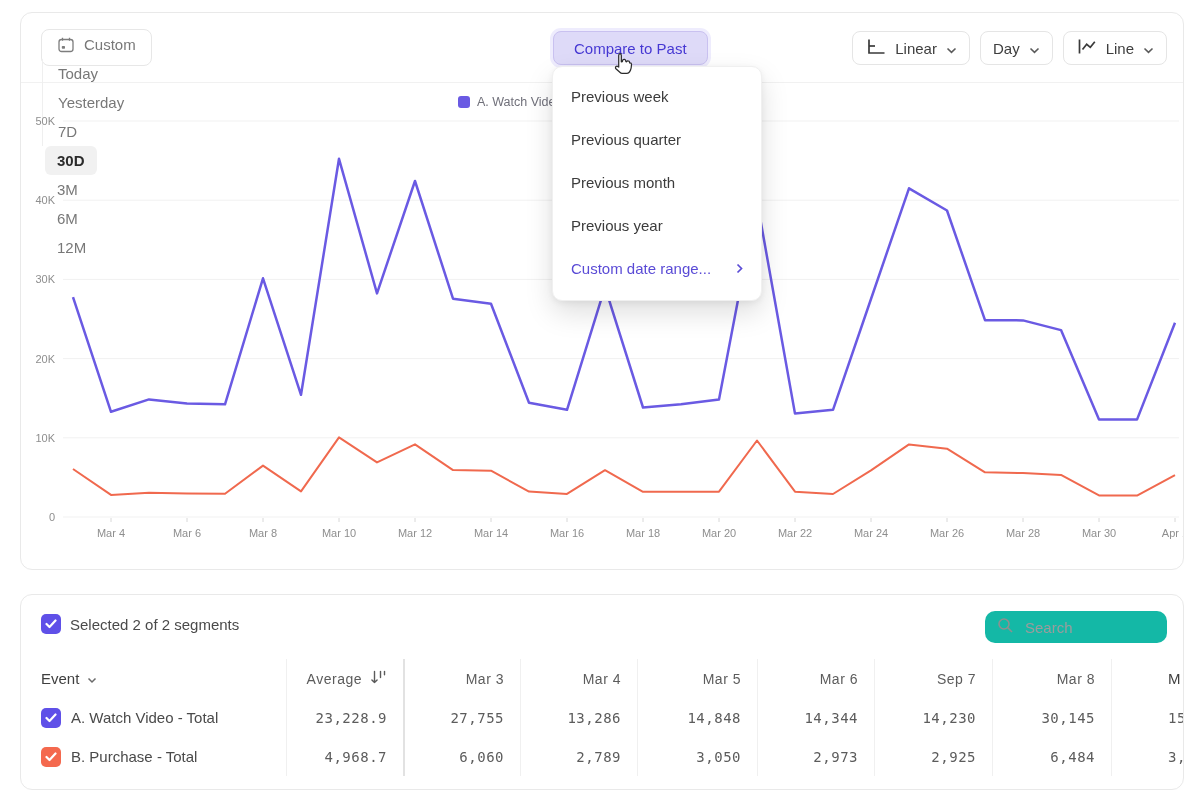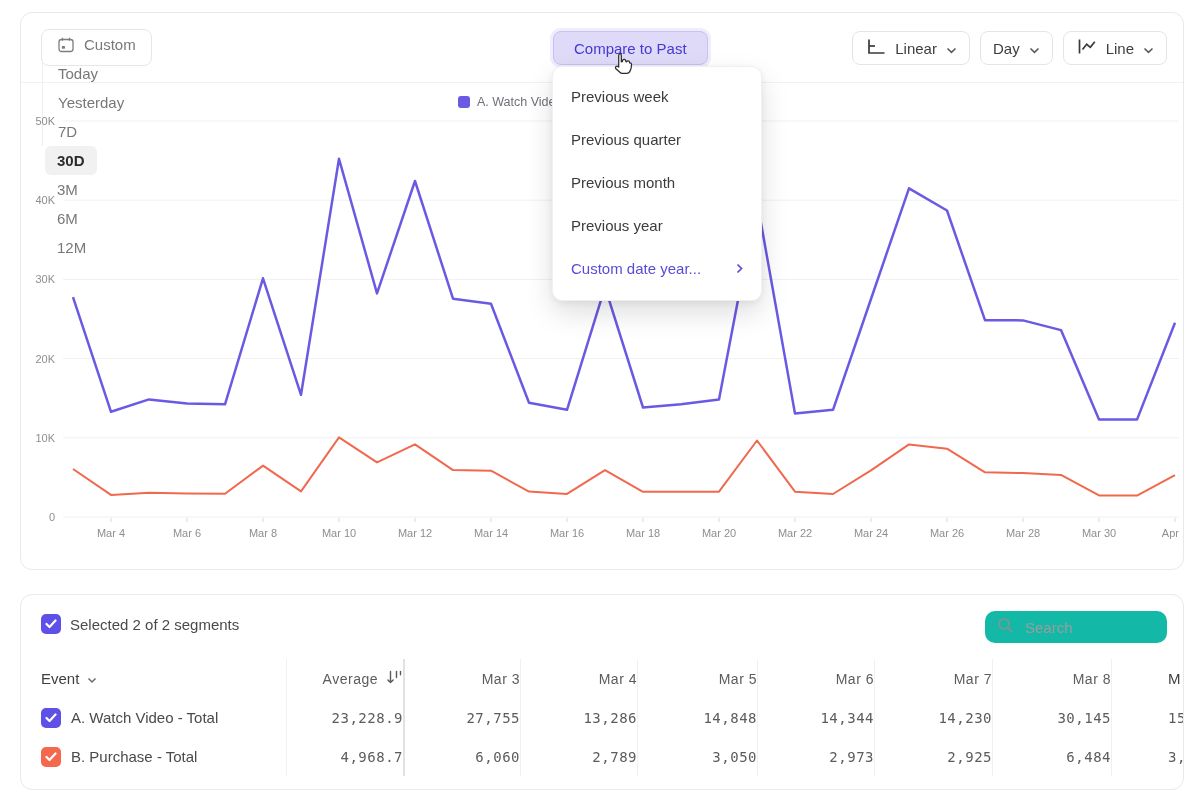--- a/index.html
+++ b/index.html
@@ -38,21 +38,21 @@
   .checkbox{width:20px;height:20px;border-radius:5px;display:flex;align-items:center;justify-content:center;flex:0 0 auto;}
   .select-label{font-size:15px;color:#4A4A4A;}
   .search{position:absolute;right:16px;top:16px;width:182px;height:32px;background:#14b8a6;border-radius:10px;display:flex;align-items:center;gap:9px;padding:0 12px;box-sizing:border-box;}
   .search input{border:none;background:transparent;outline:none;font-size:15px;color:#444;width:100%;font-family:"Liberation Sans",sans-serif;}
   .search input::placeholder{color:#9C9C9C;}
   .grid{position:absolute;left:0;top:64px;width:1164px;display:grid;grid-template-columns:265px 117px 117px 117px 120px 117px 118px 119px 74px;}
   .cell{height:39px;display:flex;align-items:center;box-sizing:border-box;}
   .cell.bl{border-left:1px solid #F0F0F0;}
   .cell.bls{border-left:2px solid #E2E2E2;}
   .cell.head{font-size:15px;color:#3F3F3F;font-weight:500;}
-  .cell.num{justify-content:flex-end;padding-right:0;font-family:"DejaVu Sans Mono",monospace;font-size:14px;color:#5C5C5C;letter-spacing:0.5px;}
+  .cell.num{justify-content:flex-end;padding-right:16px;font-family:"DejaVu Sans Mono",monospace;font-size:14px;color:#5C5C5C;letter-spacing:0.5px;}
   .cell.first{padding-left:20px;gap:10px;text-align:center;}
   .cell.last{justify-content:flex-start;padding-left:56px;white-space:nowrap;overflow:hidden;}
   .row-label{font-size:15px;color:#4A4A4A;}
   .hgap{display:inline-flex;align-items:center;gap:8px;}
 </style>
 </head>
 <body>
 
 <div class="card" id="chart-card">
   <div class="toolbar">
@@ -181,21 +181,21 @@
       <polyline points="52,388.0 90,413.9 128,411.8 166,412.5 204,412.8 242,384.6 280,410.4 318,356.4 356,381.4 394,363.3 432,389.1 470,389.7 508,410.6 546,412.9 584,389.2 622,410.8 660,410.7 698,410.7 736,359.5 774,410.7 812,413.0 850,389.4 888,363.4 926,367.7 964,391.3 1002,392.1 1040,393.9 1078,414.4 1116,414.6 1154,394.1" fill="none" stroke="#F0694E" stroke-width="2" stroke-linejoin="round"></polyline>
     </svg>
 </div>
 
 <div class="menu">
     <div class="menu-item">Previous week</div>
     <div class="menu-item">Previous quarter</div>
     <div class="menu-item">Previous month</div>
     <div class="menu-item">Previous year</div>
     <div class="menu-item custom">
-      <span>Custom date year...</span>
+      <span>Custom date range...</span>
       <span><svg width="7" height="11" viewBox="0 0 7 11" fill="none" stroke="#5A4BD6" stroke-width="1.7">
           <path d="M1.5 1.5L5.5 5.5L1.5 9.5"></path>
         </svg></span>
     </div>
   </div>
 
 <div class="cursor">
   <svg width="23" height="25" viewBox="0 0 22 24">
       <path d="M7.3 2.6c.9 0 1.6.7 1.6 1.6v6.2l1-.2.3-1.1c.2-.8 1-1.3 1.8-1.1.6.2 1 .7 1.1 1.3l.2 1 .6.1c.2-.6.8-1.1 1.5-1 .7 0 1.3.6 1.4 1.3l.1.8h.4c.8 0 1.4.7 1.4 1.5-.1 2.2-.4 4-1 5.4l-.9 1.6c-.5.9-1.4 1.4-2.4 1.4H9.7c-.8 0-1.6-.4-2.2-1L3.7 17c-.6-.6-.5-1.6.1-2.1.5-.4 1.2-.5 1.7-.1l.9.6V4.2c0-.9.7-1.6 1.6-1.6z" fill="#fff" stroke="#2B2B2B" stroke-width="1.2" stroke-linejoin="round"></path>
     </svg>
@@ -235,21 +235,21 @@
               <path d="M4.5 1.5v11M4.5 12.5L1.9 9.9M4.5 12.5L7.1 9.9"></path>
               <path d="M10.5 1.5v6"></path>
               <path d="M14.5 1.5v3.2"></path>
             </svg></span>
         </span>
       </div>
       <div class="cell head num bls" style="font-family: &quot;Liberation Sans&quot;, sans-serif;">Mar 3</div>
       <div class="cell head num bl" style="font-family: &quot;Liberation Sans&quot;, sans-serif;">Mar 4</div>
       <div class="cell head num bl" style="font-family: &quot;Liberation Sans&quot;, sans-serif;">Mar 5</div>
       <div class="cell head num bl" style="font-family: &quot;Liberation Sans&quot;, sans-serif;">Mar 6</div>
-      <div class="cell head num bl" style="font-family: &quot;Liberation Sans&quot;, sans-serif;">Mar 7</div>
+      <div class="cell head num bl" style="font-family: &quot;Liberation Sans&quot;, sans-serif;">Sep 7</div>
       <div class="cell head num bl" style="font-family: &quot;Liberation Sans&quot;, sans-serif;">Mar 8</div>
       <div class="cell head last bl" style="font-family: &quot;Liberation Sans&quot;, sans-serif;">M</div>
       <div class="cell first">
         <span class="checkbox" style="background: rgb(95, 80, 232);">
           <svg width="12" height="10" viewBox="0 0 12 10">
             <path d="M1.5 5l3 3 6-6.5" fill="none" stroke="#fff" stroke-width="2.2" stroke-linecap="round" stroke-linejoin="round"></path>
           </svg>
         </span>
         <span class="row-label">A. Watch Video - Total</span>
       </div>

